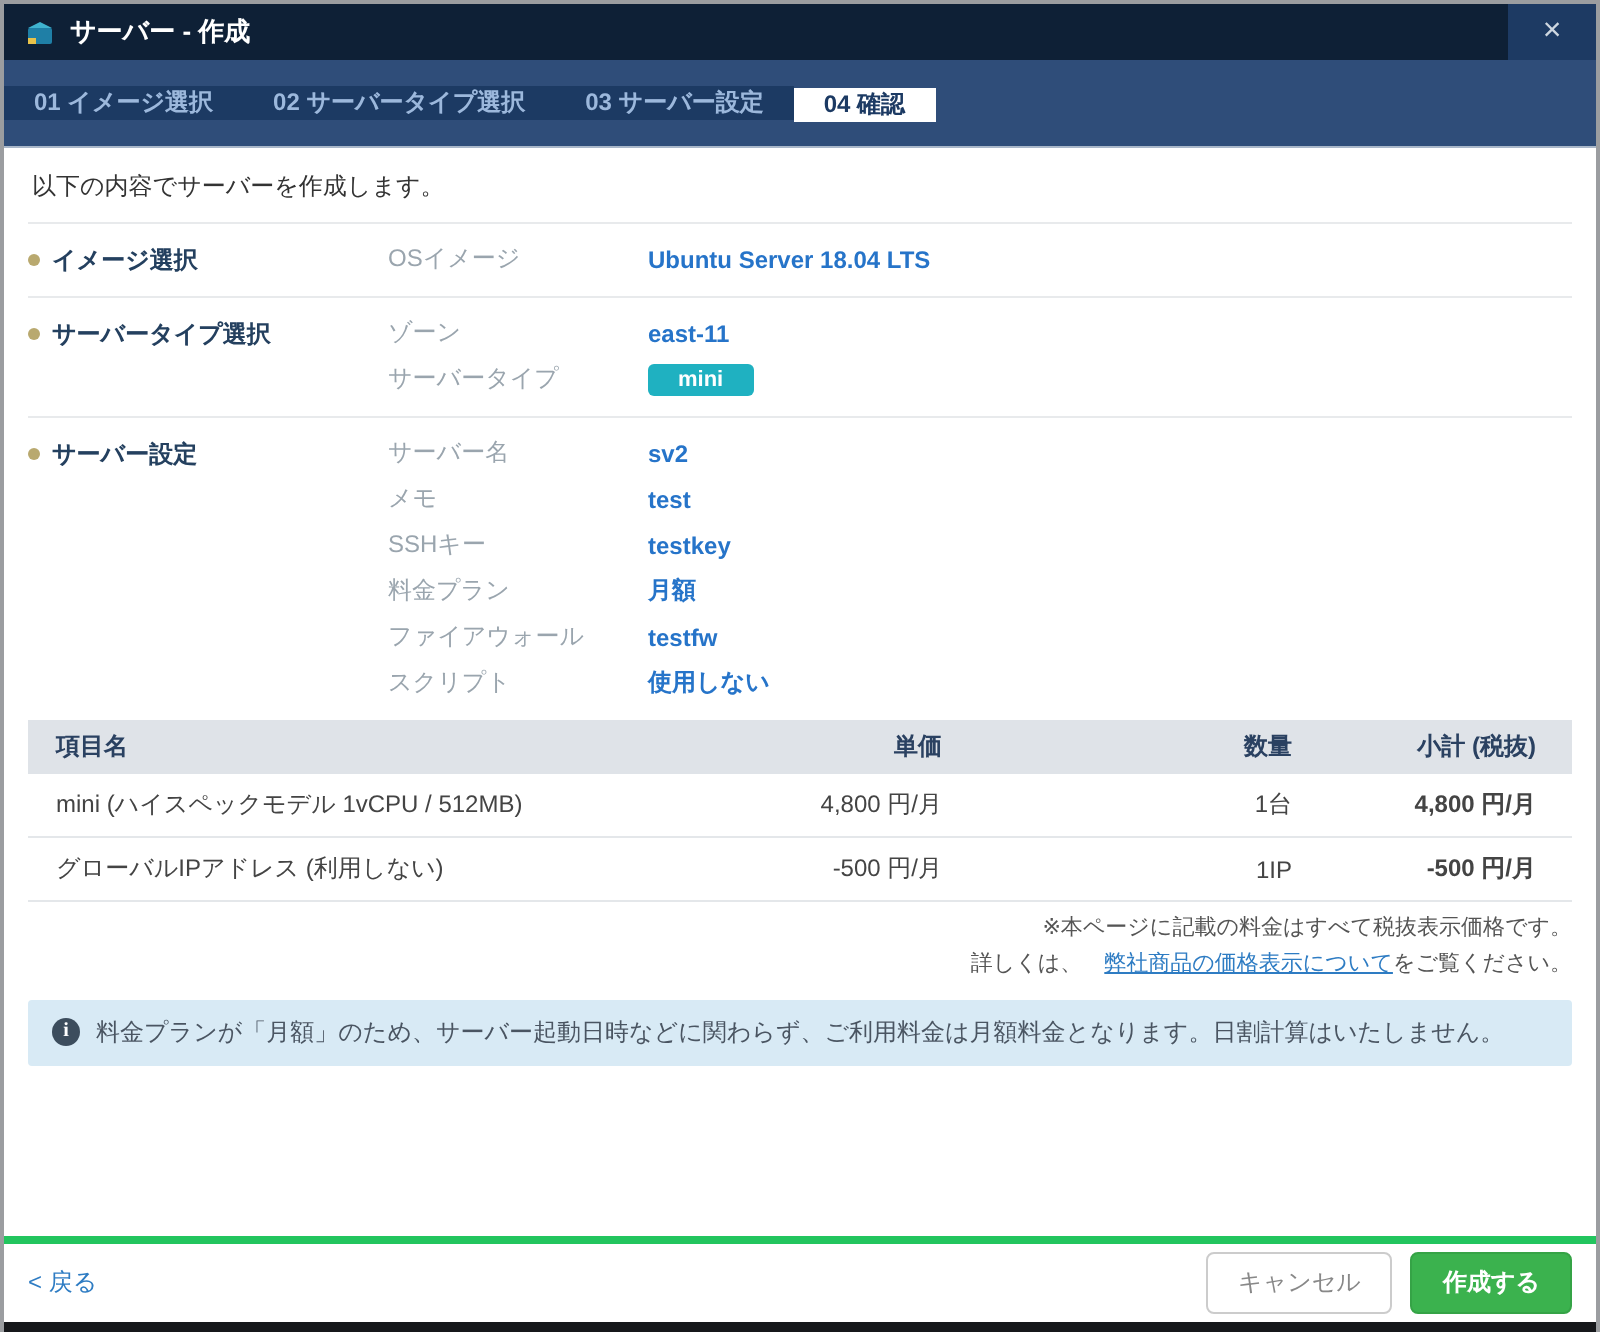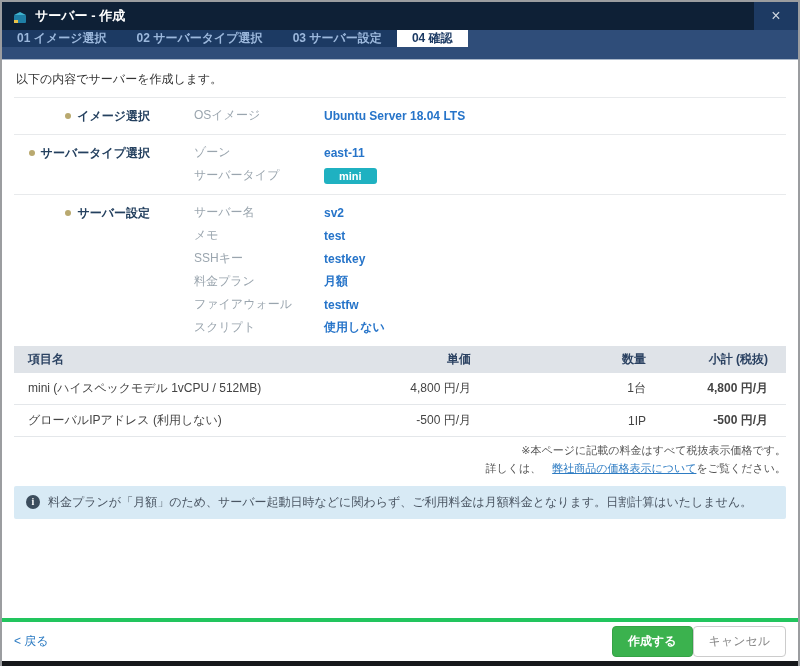--- a/index.html
+++ b/index.html
@@ -6,29 +6,29 @@
   body { background:#3a3f44; font-family:"Liberation Sans","DejaVu Sans",sans-serif; }
   .frame { width:800px; height:666px; background:#fff; display:flex; flex-direction:column;
            border:2px solid #9b9da0; border-bottom:none; overflow:hidden; }
   
   .titlebar { height:28px; background:#0e2036; display:flex; align-items:center; padding-left:10px; flex-shrink:0; }
   .app-icon { width:16px; height:13px; margin-right:7px; display:inline-block; }
   .title { color:#fff; font-size:13px; font-weight:bold; }
   .close-btn { margin-left:auto; width:44px; height:28px; background:#1d3a63; display:flex; align-items:center; justify-content:center; cursor:pointer; }
   .close-btn span { color:#cdd6e0; font-size:16px; line-height:1; }
   
-  .tabbar { height:30px; background:#2f4d79; display:flex; align-items:flex-start; flex-shrink:0; border-bottom:1px solid #a9b7c9; }
+  .tabbar { height:44px; background:#2f4d79; display:flex; align-items:center; flex-shrink:0; border-bottom:1px solid #a9b7c9; }
   .tab { background:#1c3a63; color:#9cb8dc; font-size:12px; font-weight:bold; padding:0 15px; display:flex; align-items:center; cursor:pointer; }
   .tab.active { background:#fff; color:#1c3a63; margin-bottom:-1px; }
   
   .content { flex:1; padding:0 12px; font-size:12px; color:#444; overflow:hidden; }
   .intro { margin:11px 2px 9px; color:#333; }
   .divider { border-top:1px solid #e8eaec; }
   .section { display:flex; padding:9px 0 4px; }
-  .sec-title { width:136px; flex-shrink:0; font-weight:bold; color:#24405f; padding-top:1px;text-align:right; }
+  .sec-title { width:136px; flex-shrink:0; font-weight:bold; color:#24405f; padding-top:1px; }
   .bullet { display:inline-block; width:6px; height:6px; border-radius:50%; background:#b9a96f; margin-right:6px; vertical-align:1px; }
   .sec-body { flex:1; }
   .kv-row { display:flex; align-items:center; margin-bottom:6px; min-height:16px;margin-left:44px; }
   .kv-label { width:130px; color:#9aa5ae; flex-shrink:0; }
   .kv-value { color:#2674c9; font-weight:bold; }
   .badge-mini { background:#1fb1c1; color:#fff; font-weight:bold; font-size:11px; padding:2px 15px; border-radius:3px; display:inline-block; }
   
   .net-table { background:#f3f5f6; margin:4px 0 8px; padding-bottom:5px; }
   .net-header { display:flex; background:#c9cfd6; color:#f2f4f6; padding:4px 10px; font-size:12px; }
   .net-row { display:flex; padding:6px 10px; border-bottom:1px solid #e0e4e7; background:#fafbfb; font-weight:bold; color:#2674c9; }
@@ -195,19 +195,19 @@
     </div>
 
   </div>
 
   <div class="footer">
     <a class="back-link">
       <span>&lt;</span>
       <span>戻る</span>
     </a>
     <div class="footer-buttons">
+      <button class="btn btn-cancel">キャンセル</button>
       <button class="btn btn-create">作成する</button>
-      <button class="btn btn-cancel">キャンセル</button>
     </div>
   </div>
 
   <div class="bottom-edge"></div>
 </div>
 
 </body></html>

